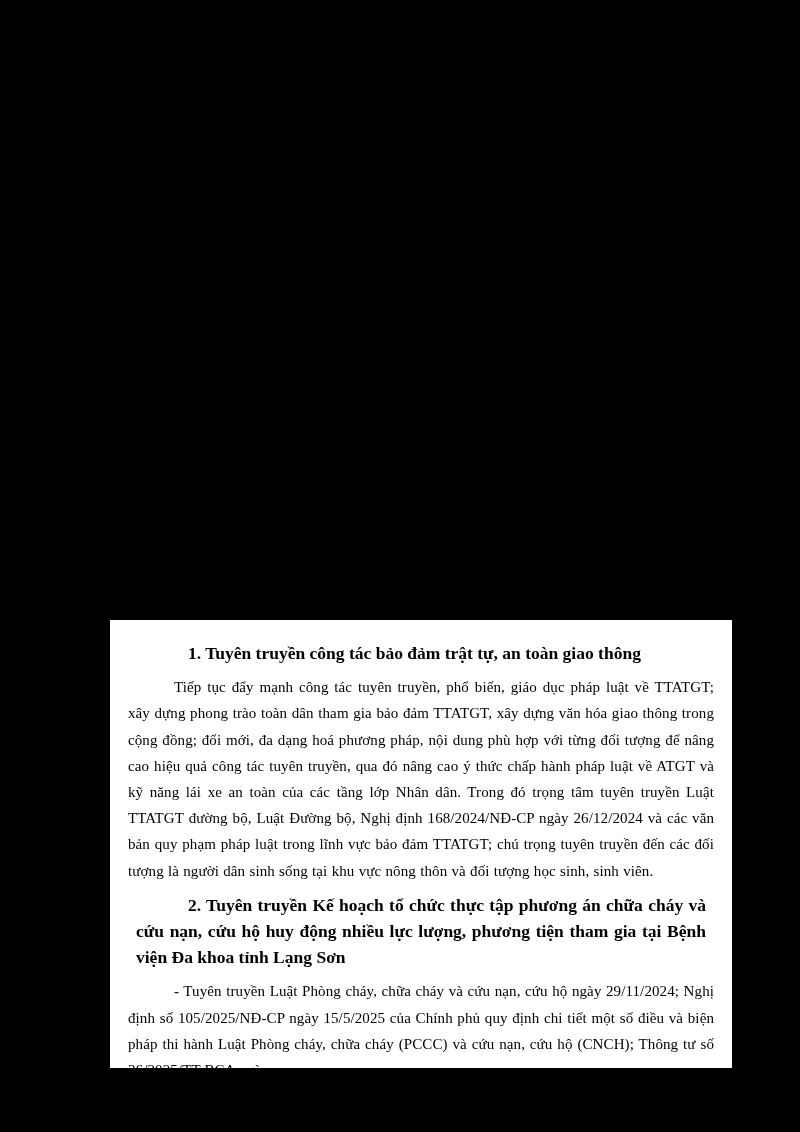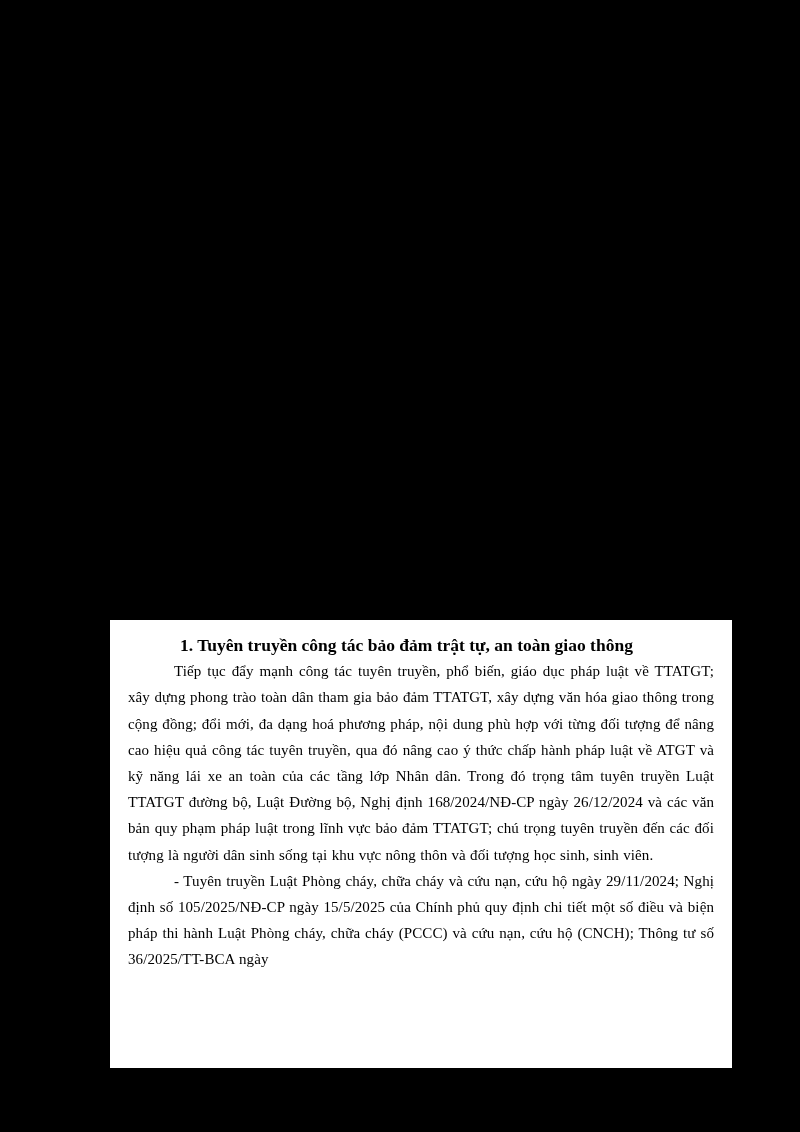--- a/index.html
+++ b/index.html
@@ -40,21 +40,21 @@
     font-size: 15px;
     line-height: 26.2px;
     letter-spacing: 0.1px;
     word-spacing: 0.4px;
   }
   .heading {
     font-weight: bold;
     text-align: justify;
     font-size: 17.5px;
     line-height: 26.2px;
-    margin: 0;
+    margin: 8px;
   }
   .heading.center-first {
     text-align: left;
   }
   .indent {
     display: inline-block;
     width: 46px;
   }
   .indent-small {
     display: inline-block;
@@ -68,17 +68,18 @@
 </head>
 <body>
 
 <div class="page">
   <div class="doc-fragment">
 
     <p class="heading center-first"><span class="heading-indent"></span><span>1. Tuyên truyền công tác bảo đảm trật tự, an toàn giao thông</span></p>
 
     <p class="para"><span class="indent"></span><span>Tiếp tục đẩy mạnh công tác tuyên truyền, phổ biến, giáo dục pháp luật về TTATGT; xây dựng phong trào toàn dân tham gia bảo đảm TTATGT, xây dựng văn hóa giao thông trong cộng đồng; đổi mới, đa dạng hoá phương pháp, nội dung phù hợp với từng đối tượng để nâng cao hiệu quả công tác tuyên truyền, qua đó nâng cao ý thức chấp hành pháp luật về ATGT và kỹ năng lái xe an toàn của các tầng lớp Nhân dân. Trong đó trọng tâm tuyên truyền Luật TTATGT đường bộ, Luật Đường bộ, Nghị định 168/2024/NĐ-CP ngày 26/12/2024 và các văn bản quy phạm pháp luật trong lĩnh vực bảo đảm TTATGT; chú trọng tuyên truyền đến các đối tượng là người dân sinh sống tại khu vực nông thôn và đối tượng học sinh, sinh viên.</span></p>
 
+    <p class="heading"><span class="heading-indent"></span><span>2. Tuyên truyền Kế hoạch tổ chức thực tập phương án chữa cháy và cứu nạn, cứu hộ huy động nhiều lực lượng, phương tiện tham gia tại Bệnh viện Đa khoa tỉnh Lạng Sơn</span></p>
 
     <p class="para"><span class="indent-small"></span><span>- Tuyên truyền Luật Phòng cháy, chữa cháy và cứu nạn, cứu hộ ngày 29/11/2024; Nghị định số 105/2025/NĐ-CP ngày 15/5/2025 của Chính phủ quy định chi tiết một số điều và biện pháp thi hành Luật Phòng cháy, chữa cháy (PCCC) và cứu nạn, cứu hộ (CNCH); Thông tư số 36/2025/TT-BCA ngày</span></p>
 
   </div>
 </div>
 
 </body></html>

